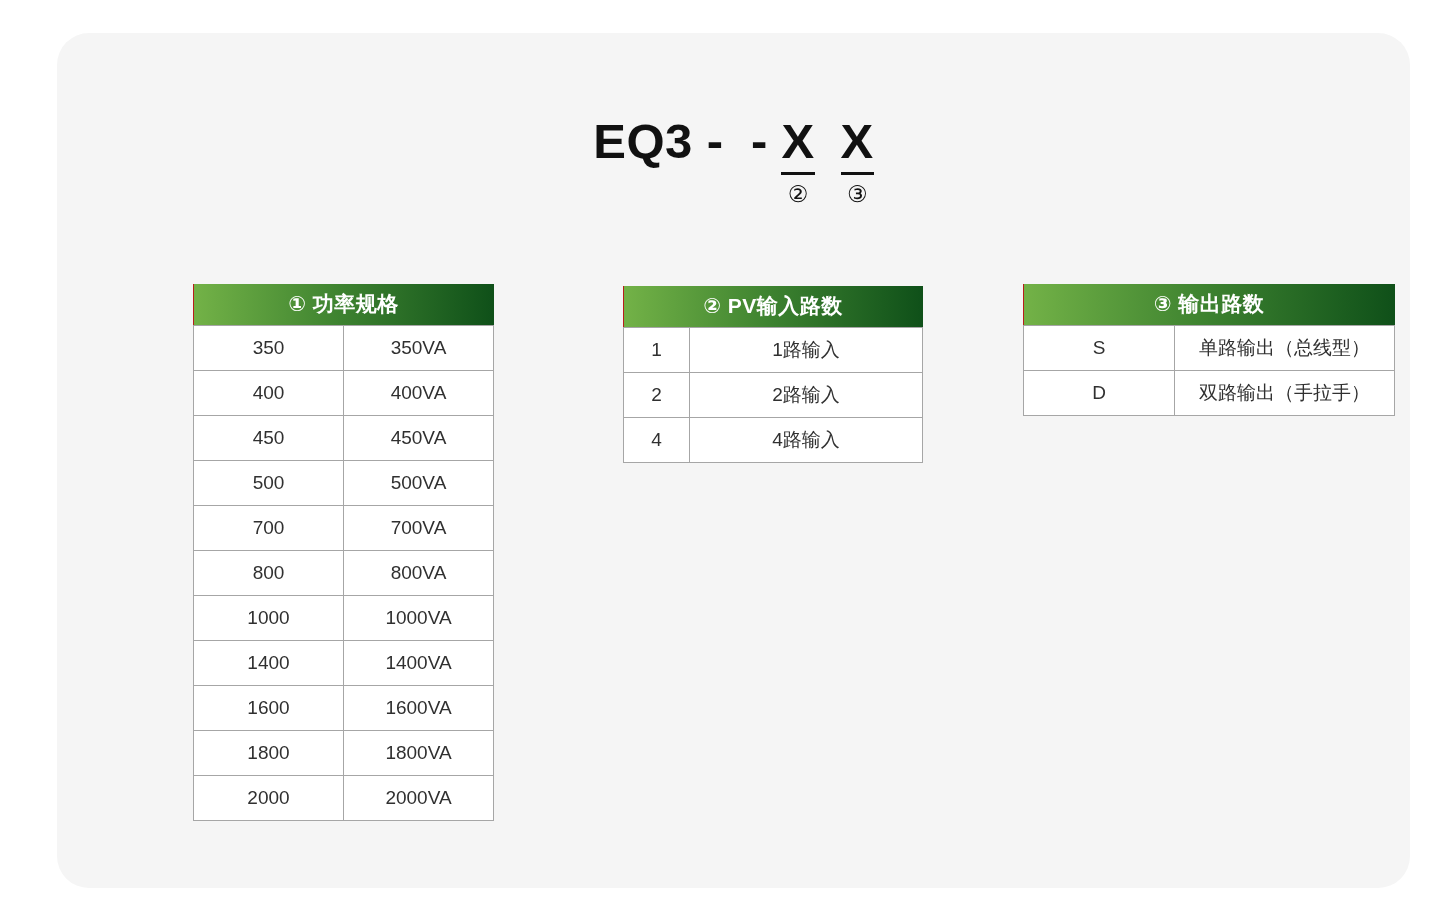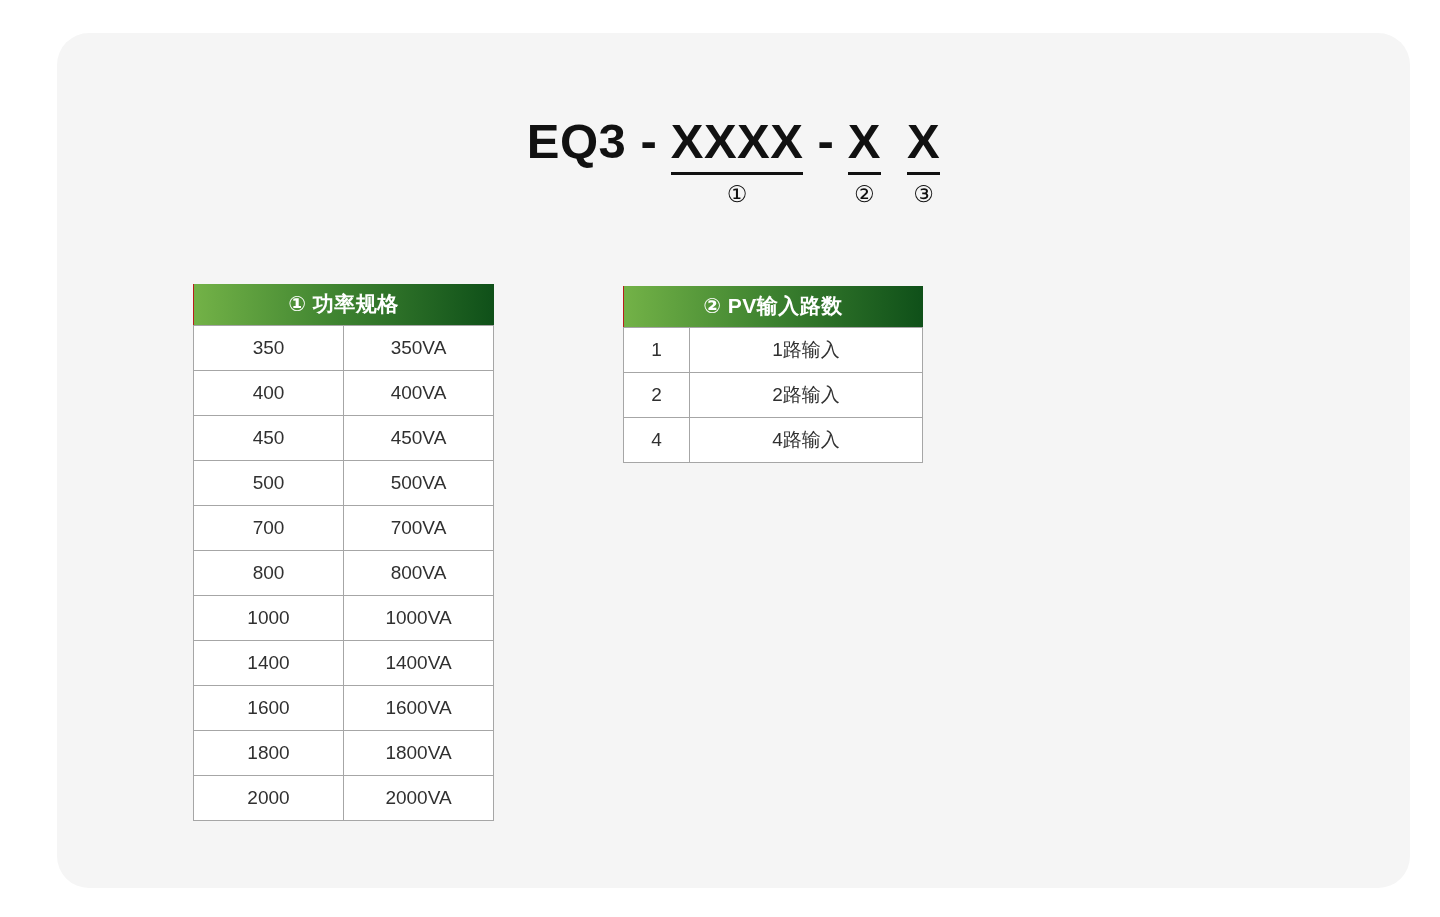--- a/index.html
+++ b/index.html
@@ -126,24 +126,20 @@
 <body>
 
 <div id="card">
 
   <div id="formula">
       <div class="f-group">
         <div class="f-token">EQ3</div>
         <div class="f-marker empty"></div>
       </div>
       <span class="f-dash">-</span>
-      <div class="f-group">
-        <div class="f-token underlined">XXXX</div>
-        <div class="f-marker">①</div>
-      </div>
       <span class="f-dash">-</span>
       <div class="f-group">
         <div class="f-token underlined">X</div>
         <div class="f-marker">②</div>
       </div>
       <span class="f-gap"></span>
       <div class="f-group">
         <div class="f-token underlined">X</div>
         <div class="f-marker">③</div>
       </div>
@@ -224,14 +220,35 @@
         <tr>
           <td class="cell">2</td>
           <td class="cell">2路输入</td>
         </tr>
         <tr>
           <td class="cell">4</td>
           <td class="cell">4路输入</td>
         </tr>
       </tbody>
     </table>
+  <table class="tbl" id="table-output">
+      <colgroup>
+        <col class="col-a">
+        <col class="col-b">
+      </colgroup>
+      <thead>
+        <tr>
+          <th class="hdr-cell" colspan="2">③ 输出路数</th>
+        </tr>
+      </thead>
+      <tbody>
+        <tr>
+          <td class="cell">S</td>
+          <td class="cell">单路输出（总线型）</td>
+        </tr>
+        <tr>
+          <td class="cell">D</td>
+          <td class="cell">双路输出（手拉手）</td>
+        </tr>
+      </tbody>
+    </table>
 
 </div>
 
 </body></html>

